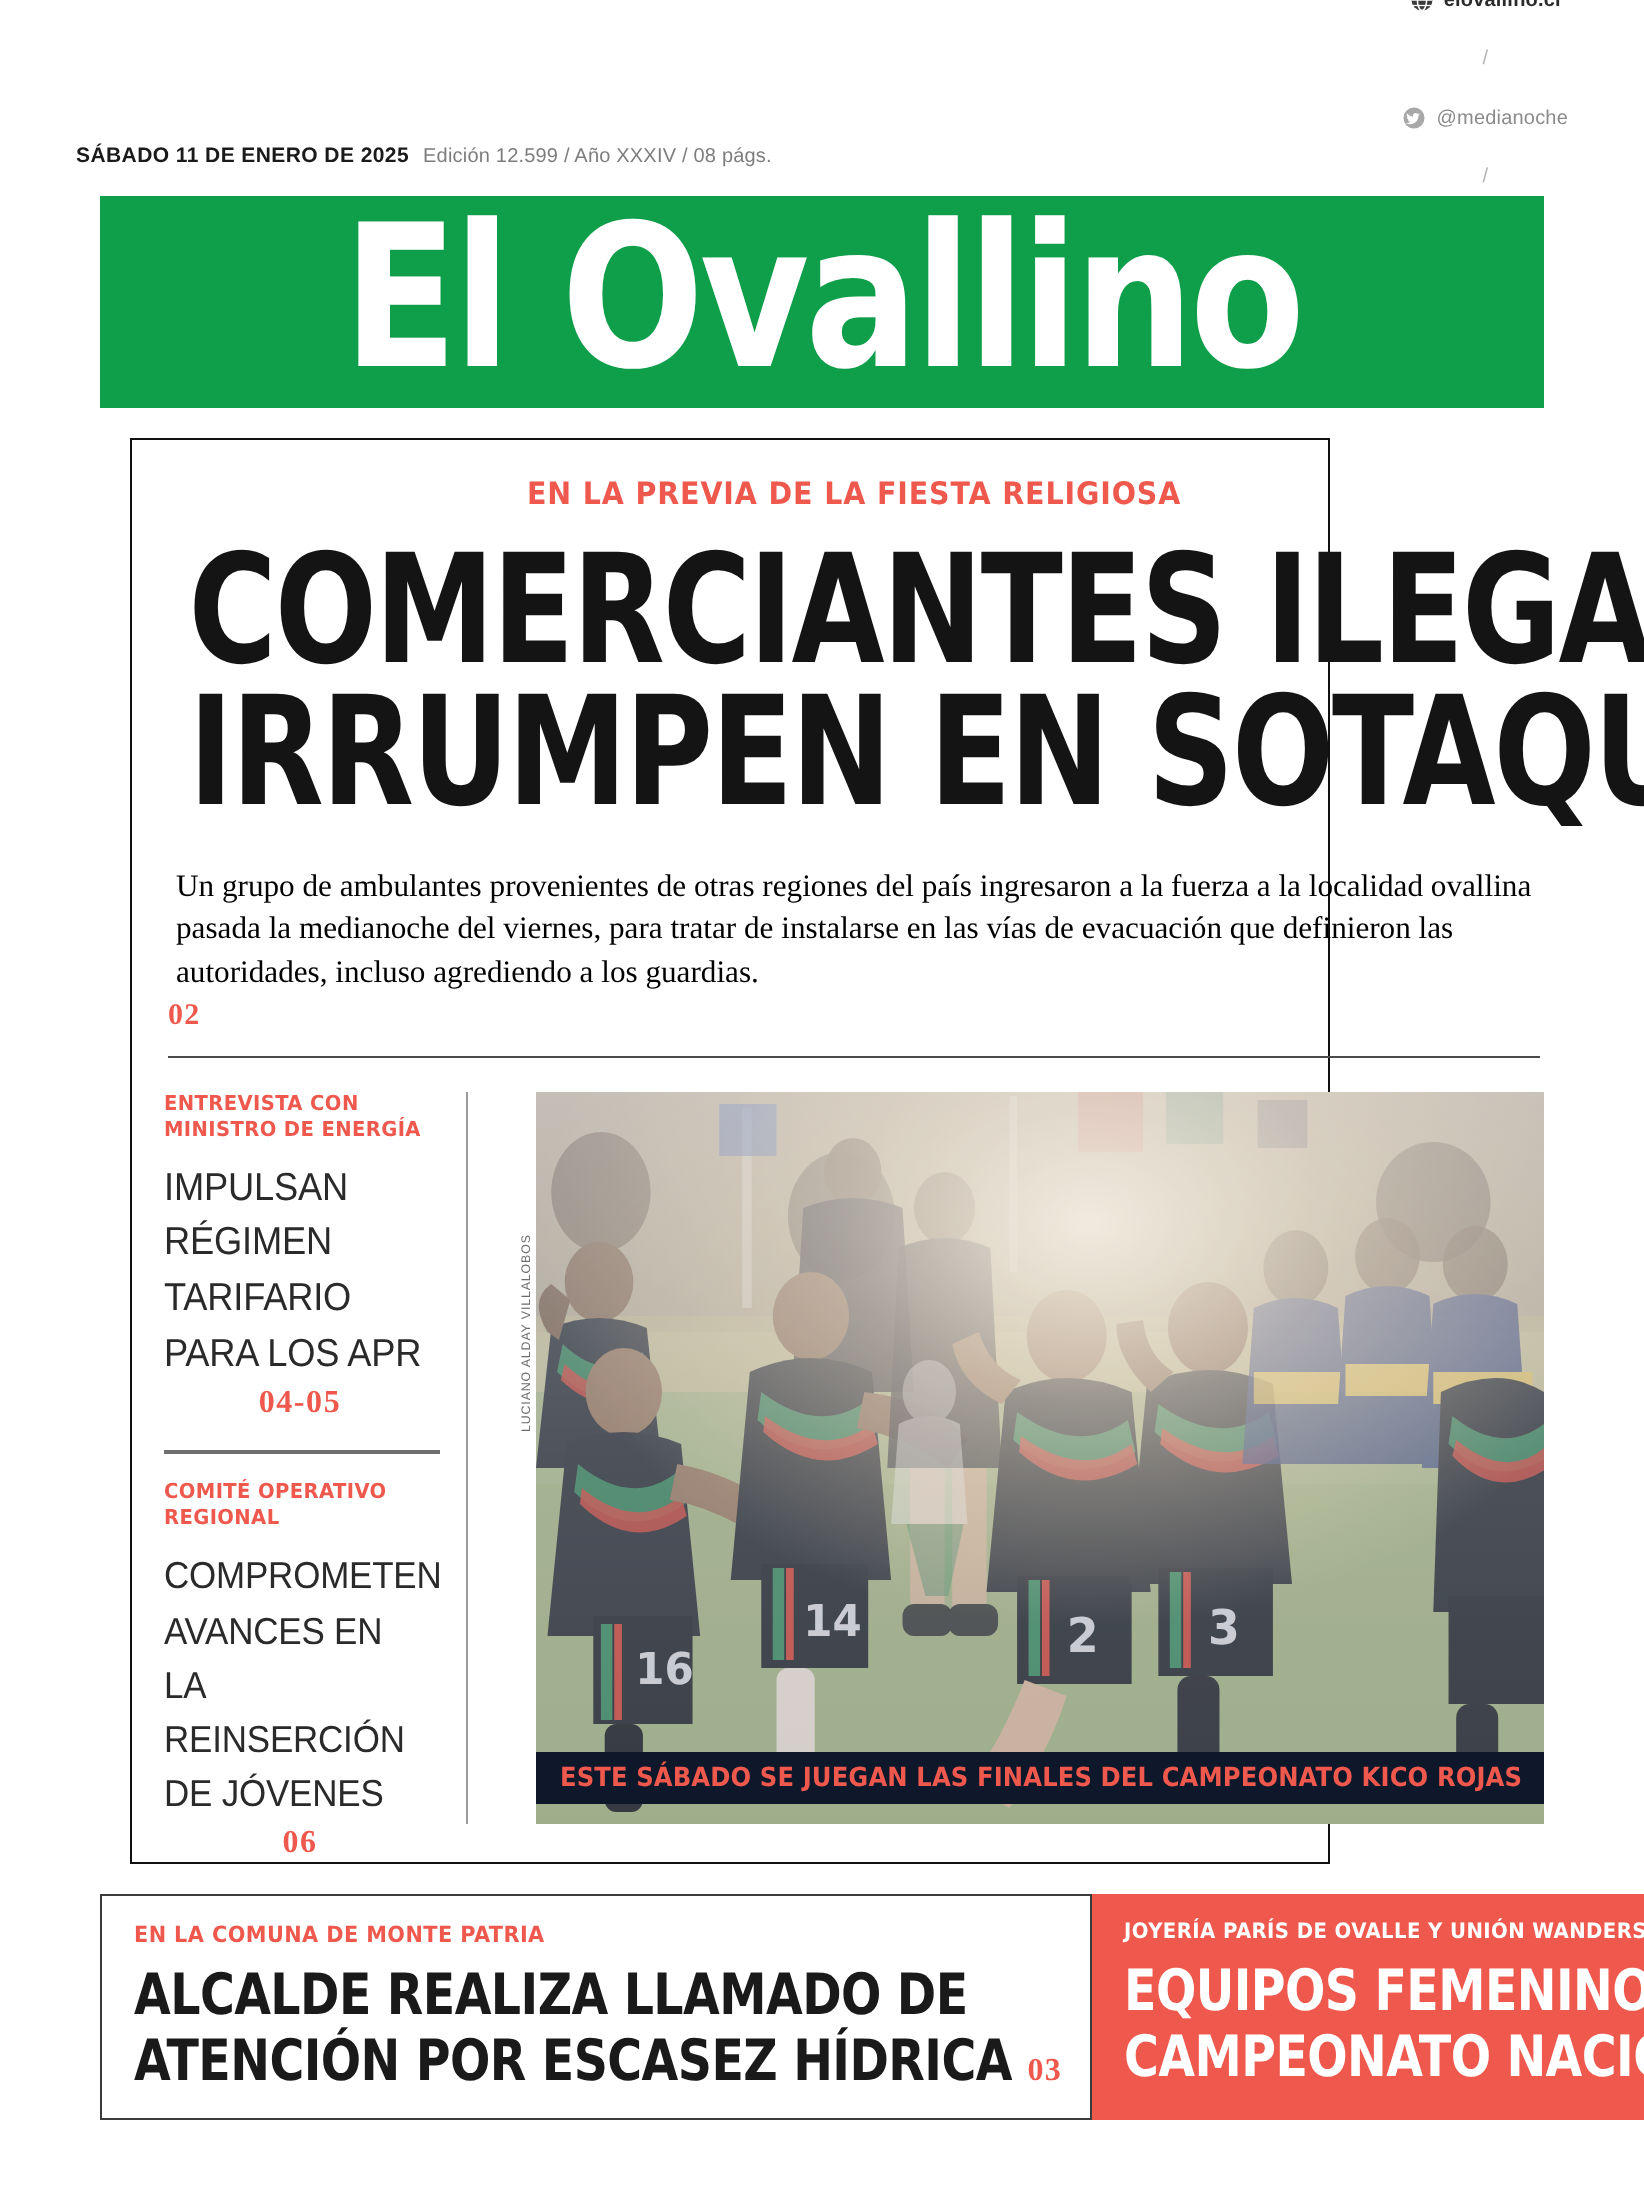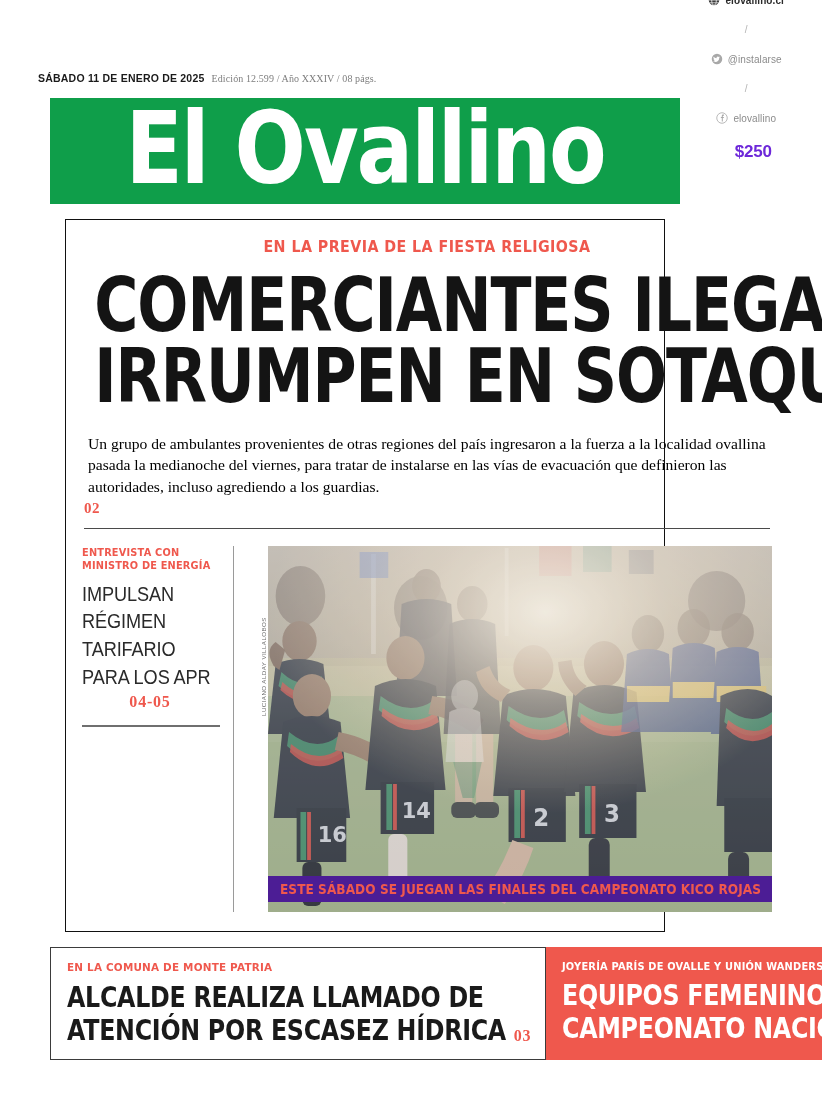--- a/index.html
+++ b/index.html
@@ -43,21 +43,20 @@
   .date-text {
     font-weight: bold;
     font-size: 10.5px;
     letter-spacing: 0.02em;
     color: #1a1a1a;
   }
   .edition-text {
     font-size: 10px;
     color: #7d7d7d;
     letter-spacing: 0.01em;
-    font-family: Liberation Serif, serif;
   }
   .topbar-right {
     margin-left: auto;
     display: flex;
     align-items: center;
     gap: 18px;
     white-space: nowrap;
     flex-direction: column;
   }
   .social-group {
@@ -94,21 +93,21 @@
     color: #6d28d9;
     margin-left: 14px;
     letter-spacing: -0.01em;
   }
 
   
   .masthead {
     position: absolute;
     left: 50px;
     top: 86px;
-    width: 630px;
+    width: 722px;
     height: 106px;
     background: var(--brand-green, #0f9e4a);
     display: flex;
     align-items: center;
     justify-content: center;
     overflow: hidden;
   }
   .masthead-title {
     color: #ffffff;
     font-family: "DejaVu Sans", sans-serif;
@@ -284,21 +283,21 @@
     background: #7d8a6a;
   }
   .photo svg { display: block; width: 100%; height: 100%; }
 
   .caption {
     position: absolute;
     left: 0;
     bottom: 10px;
     width: 100%;
     height: 26px;
-    background: #4c1d95;
+    background: #0f172a;
     display: flex;
     align-items: center;
     padding: 0 10px 0 12px;
     box-sizing: border-box;
   }
   .caption-text {
     color: var(--accent-red, #ef584d);
     font-family: "DejaVu Sans", sans-serif;
     font-weight: bold;
     font-size: 13.2px;
@@ -394,21 +393,21 @@
         <span class="site-name">elovallino.cl</span>
       </span>
       <span class="sep-slash">/</span>
       <span class="social-group">
         <span class="social-ico">
           <svg viewBox="0 0 24 24" width="12" height="12">
             <circle cx="12" cy="12" r="10.5" fill="#a8a8a8"></circle>
             <path d="M18 8.3c-.5.25-1 .4-1.6.5.6-.35 1-.9 1.2-1.6-.55.33-1.15.56-1.8.7a2.83 2.83 0 0 0-4.83 2.58A8.04 8.04 0 0 1 5.2 7.5a2.83 2.83 0 0 0 .88 3.78c-.46-.02-.9-.15-1.28-.36v.04c0 1.37.97 2.5 2.27 2.77-.42.11-.87.13-1.3.05a2.84 2.84 0 0 0 2.65 1.97A5.69 5.69 0 0 1 4 16.9a8.02 8.02 0 0 0 4.35 1.27c5.22 0 8.08-4.33 8.08-8.08v-.37c.56-.4 1.04-.9 1.42-1.47z" fill="#fff"></path>
           </svg>
         </span>
-        <span class="social-name">@instalarse</span>
+        <span class="social-name">@medianoche</span>
       </span>
       <span class="sep-slash">/</span>
       <span class="social-group">
         <span class="social-ico">
           <svg viewBox="0 0 24 24" width="12" height="12">
             <circle cx="12" cy="12" r="10.5" fill="none" stroke="#a8a8a8" stroke-width="1.6"></circle>
             <path d="M13.6 12.2h1.9l.3-2.4h-2.2V8.5c0-.7.2-1.1 1.2-1.1h1.1V5.2c-.2 0-.85-.08-1.6-.08-1.6 0-2.7.98-2.7 2.78V9.8H9.7v2.4h1.9V19h2z" fill="#a8a8a8"></path>
           </svg>
         </span>
         <span class="social-name">elovallino</span>
@@ -440,20 +439,25 @@
         <div class="side-divider"></div>
 
         <div class="side-story">
           <div class="side-kicker">ENTREVISTA CON MINISTRO DE ENERGÍA</div>
           <div class="side-head">IMPULSAN RÉGIMEN TARIFARIO PARA LOS APR</div>
           <div class="side-page">04-05</div>
         </div>
 
         <div class="side-rule"></div>
 
+        <div class="side-story">
+          <div class="side-kicker">COMITÉ OPERATIVO REGIONAL</div>
+          <div class="side-head tight">COMPROMETEN AVANCES EN LA REINSERCIÓN DE JÓVENES</div>
+          <div class="side-page">06</div>
+        </div>
       </div>
 
       <div class="photo-wrap">
         <div class="credit">LUCIANO ALDAY VILLALOBOS</div>
 
         <div class="photo">
           <svg viewBox="0 0 528 366" preserveAspectRatio="none">
             <defs>
               <linearGradient id="bgGrad" x1="0" y1="0" x2="0" y2="1">
                 <stop offset="0" stop-color="#c9b89e"></stop>

